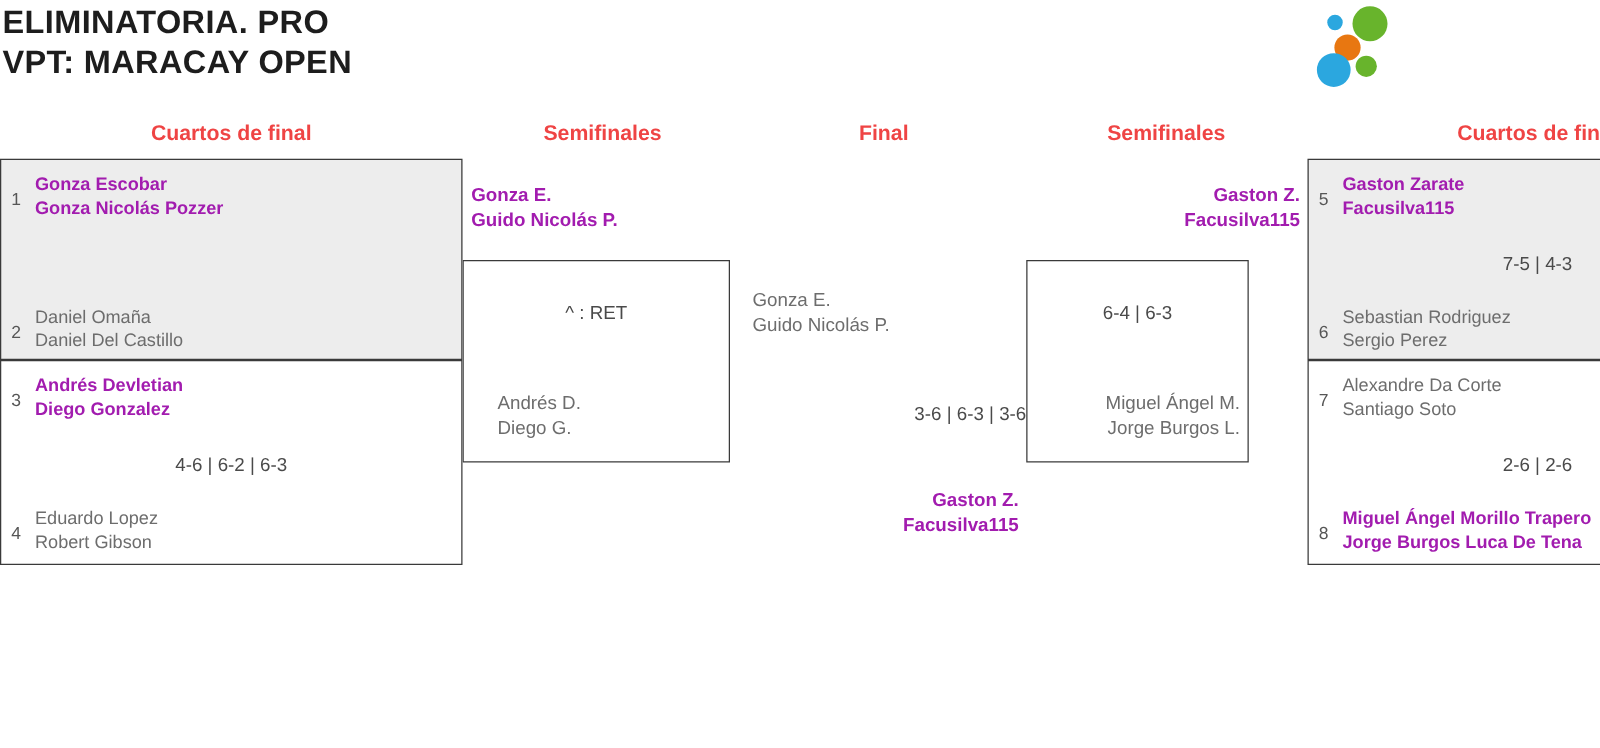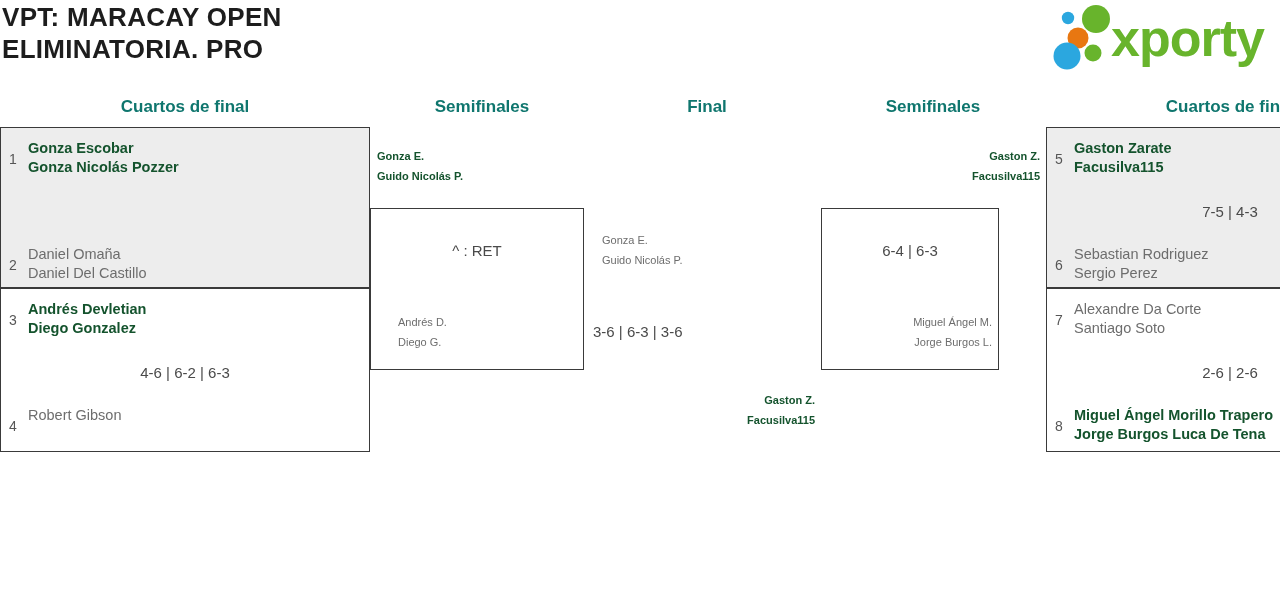--- a/index.html
+++ b/index.html
@@ -10,75 +10,74 @@
   }
   
   .title { position:absolute; left:2px; top:1px; font-size:26px; line-height:32px;
            font-weight:700; color:#1d1d1d; letter-spacing:.3px; }
   .logo { position:absolute; left:1050px; top:2px; width:230px; height:70px; display:block; text-decoration:none; }
   .logo svg { position:absolute; left:0; top:0; }
   .wordmark { position:absolute; left:61px; top:6px; font-size:52px; line-height:60px;
               font-weight:700; letter-spacing:-1px; }
   
   .round-header { position:absolute; top:97px; width:300px; text-align:center;
-                  font-size:17px; font-weight:700; color:#0f766e; }
+                  font-size:17px; font-weight:700; color:#ef4444; }
   .rh1 { left:35px; } .rh2 { left:332px; } .rh3 { left:557px; }
   .rh4 { left:783px; } .rh5 { left:1080px; }
   
   .match { position:absolute; border:1px solid #3a3a3a; background:#fff; }
   .match.shaded { background:#ededed; }
   .qf1 { left:0;     top:127px; width:370px; height:161px; }
   .qf2 { left:0;     top:288px; width:370px; height:164px; }
   .qf3 { left:1046px; top:127px; width:368px; height:161px; }
   .qf4 { left:1046px; top:288px; width:368px; height:164px; }
   .sfl { left:370px; top:208px; width:214px; height:162px; }
   .sfr { left:821px; top:208px; width:178px; height:162px; }
   
   .seed { position:absolute; left:8px; width:18px; font-size:14px; color:#565656;
           line-height:36px; }
   .s-top { top:13px; } .s-bot { top:119px; }
   .team { position:absolute; font-size:14.5px; line-height:19px; color:#6d6d6d; }
-  .team.winner { font-weight:700; color:#14532d; }
-  .team.lg { font-size:11px; line-height:19.5px; }
+  .team.winner { font-weight:700; color:#a21caf; }
+  .team.lg { font-size:15px; line-height:19.5px; }
   .match .team { left:27px; right:6px; }
   .t-top { top:11px; } .t-bot { top:117px; }
   .sf-score { top:33px !important; }
   .sf-loser { top:104px !important; }
   .align-r { text-align:right; }
   .score { position:absolute; left:0; width:100%; top:75px; text-align:center;
            font-size:15px; color:#4a4a4a; }
   .score sup { font-size:10px; }
   
   .free { position:absolute; }
   .sf-winner-l { left:377px; top:147px; width:210px; }
   .sf-winner-r { left:827px; top:147px; width:213px; text-align:right; }
   .final-team-l { left:602px; top:231px; width:215px; }
-  .final-score { left:593px; top:323px; width:228px; text-align:left;
+  .final-score { left:593px; top:323px; width:228px; text-align:right;
                  font-size:15px; color:#4a4a4a; }
   .final-champ { left:595px; top:391px; width:220px; text-align:right; }
 </style>
 </head>
 <body>
 
 <div class="page">
 
   <div class="title">
+    <div>ELIMINATORIA. PRO</div>
     <div>VPT: MARACAY OPEN</div>
-    <div>ELIMINATORIA. PRO</div>
   </div>
 
   <a class="logo">
     <svg width="64" height="70" viewBox="0 0 64 70">
       <circle cx="18" cy="16" r="6.2" fill="#2ba7df"></circle>
       <circle cx="46" cy="17" r="14" fill="#68b42c"></circle>
       <circle cx="28" cy="36" r="10.5" fill="#e87711"></circle>
       <circle cx="17" cy="54" r="13.5" fill="#2ba7df"></circle>
       <circle cx="43" cy="51" r="8.5" fill="#68b42c"></circle>
     </svg>
-    <span class="wordmark" style="color: rgb(104, 180, 44);">xporty</span>
   </a>
 
   <div class="round-header rh1">Cuartos de final</div>
   <div class="round-header rh2">Semifinales</div>
   <div class="round-header rh3">Final</div>
   <div class="round-header rh4">Semifinales</div>
   <div class="round-header rh5">Cuartos de final</div>
 
   <div class="match shaded qf1">
     <div class="seed s-top">1</div>
@@ -95,20 +94,21 @@
 
   <div class="match qf2">
     <div class="seed s-top">3</div>
     <div class="team winner t-top">
       <div>Andrés Devletian</div>
       <div>Diego Gonzalez</div>
     </div>
     <div class="score"><span>4-6 | 6-2 | 6-3</span></div>
     <div class="seed s-bot">4</div>
     <div class="team t-bot">
+      <div>Eduardo Lopez</div>
       <div>Robert Gibson</div>
     </div>
   </div>
 
   <div class="free team lg winner sf-winner-l">
     <div>Gonza E.</div>
     <div>Guido Nicolás P.</div>
   </div>
   <div class="match sfl">
     <div class="score sf-score"><span>^ : RET</span></div>

